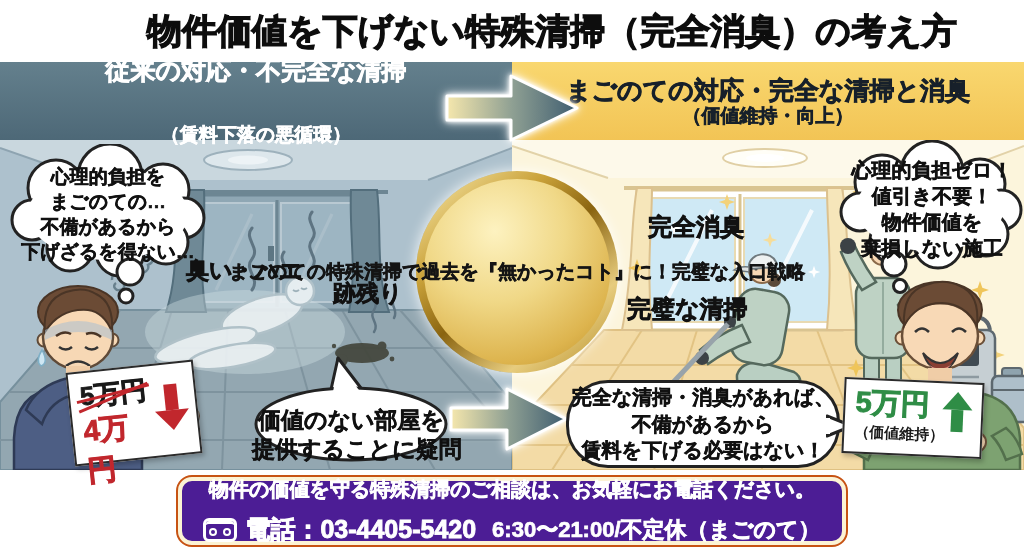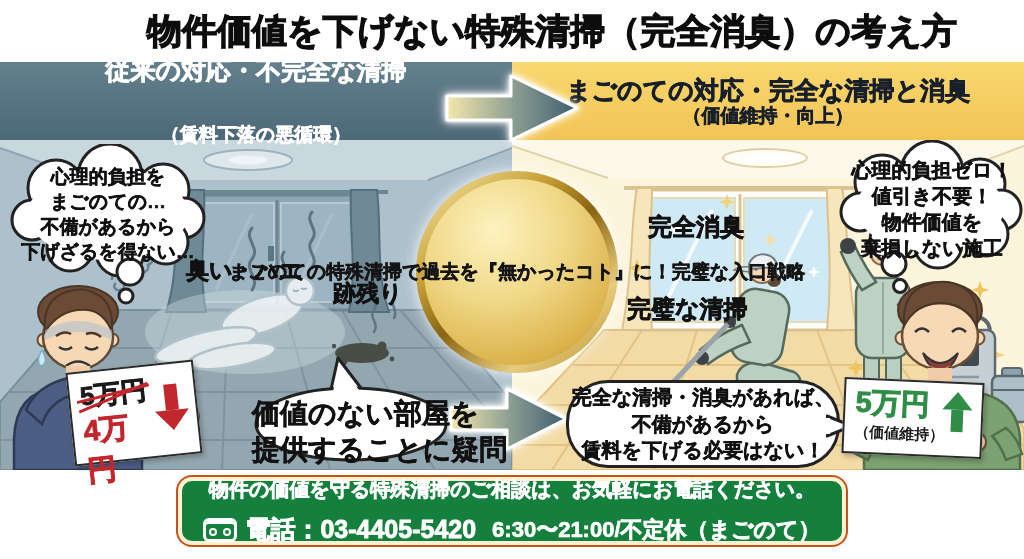--- a/index.html
+++ b/index.html
@@ -59,21 +59,21 @@
   .price-note{font-size:15px;font-weight:900;color:#1a1a1a;margin-top:0px;white-space:nowrap;}
   .css-arrow{position:absolute;}
   .css-arrow .stem{margin:0 auto;}
   .arrow-down .stem{width:13px;height:26px;background:#c1272d;}
   .arrow-down .head{width:0;height:0;border-left:17px solid transparent;border-right:17px solid transparent;
                     border-top:20px solid #c1272d;}
   .arrow-up .head{width:0;height:0;border-left:15px solid transparent;border-right:15px solid transparent;
                     border-bottom:18px solid #2f8d46;}
   .arrow-up .stem{width:12px;height:22px;background:#2f8d46;}
   
-  .banner{left:178px;top:477px;width:668px;height:68px;background:#15803d;border:4px solid #fcf3d4;
+  .banner{left:178px;top:477px;width:668px;height:68px;background:#4c1d95;border:4px solid #fcf3d4;
           outline:2px solid #c75313;border-radius:14px;z-index:9;box-sizing:border-box;
           display:flex;flex-direction:column;align-items:center;justify-content:center;color:#fff;}
   .banner .bl1{font-size:20px;font-weight:900;-webkit-text-stroke:0.7px #fff;white-space:nowrap;}
   .banner .bl2{display:flex;align-items:center;margin-top:10px;white-space:nowrap;}
   .banner .bl2 .ph{font-size:25px;font-weight:900;-webkit-text-stroke:0.9px #fff;}
   .banner .bl2 .hrs{font-size:22px;font-weight:900;-webkit-text-stroke:0.7px #fff;margin-left:16px;}
   .phone-icon{display:inline-block;position:relative;width:34px;height:24px;border:3px solid #fff;
           border-radius:6px;margin-right:8px;box-sizing:border-box;
           box-shadow:inset 0 5px 0 -2px #fff;}
   .phone-icon::before,.phone-icon::after{content:"";position:absolute;width:8px;height:8px;
@@ -396,21 +396,21 @@
   <div class="abs flabel" style="left:333px;top:278px;font-size:23px">跡残り</div>
   <div class="abs flabel" style="left:648px;top:211px;font-size:24px">完全消臭</div>
   <div class="abs flabel" style="left:627px;top:293px;font-size:24px">完璧な清掃</div>
 
   <div class="abs bubble" style="left:252px;top:352px;width:198px;height:112px">
     <svg width="198" height="112" viewBox="0 0 198 112">
       <polygon points="78,42 112,40 86,6" fill="#fff" stroke="#222" stroke-width="3" stroke-linejoin="round"></polygon>
       <ellipse cx="99" cy="72" rx="95" ry="36" fill="#fff" stroke="#222" stroke-width="3"></ellipse>
       <polygon points="80,44 110,42 87,12" fill="#fff"></polygon>
     </svg>
-    <div class="btxt" style="top:44px;font-size:28px;line-height:1.28">
+    <div class="btxt" style="top:54px;font-size:23px;line-height:1.28">
       <div>価値のない部屋を</div>
       <div>提供することに疑問</div>
     </div>
   </div>
 
   <div class="abs speech-rect">
     <svg class="speech-tail" width="28" height="26" viewBox="0 0 28 26">
       <polygon points="1,3 26,13 1,23" fill="#fff" stroke="#222" stroke-width="3" stroke-linejoin="round"></polygon>
       <rect x="-2" y="5" width="6" height="16" fill="#fff"></rect>
     </svg>

